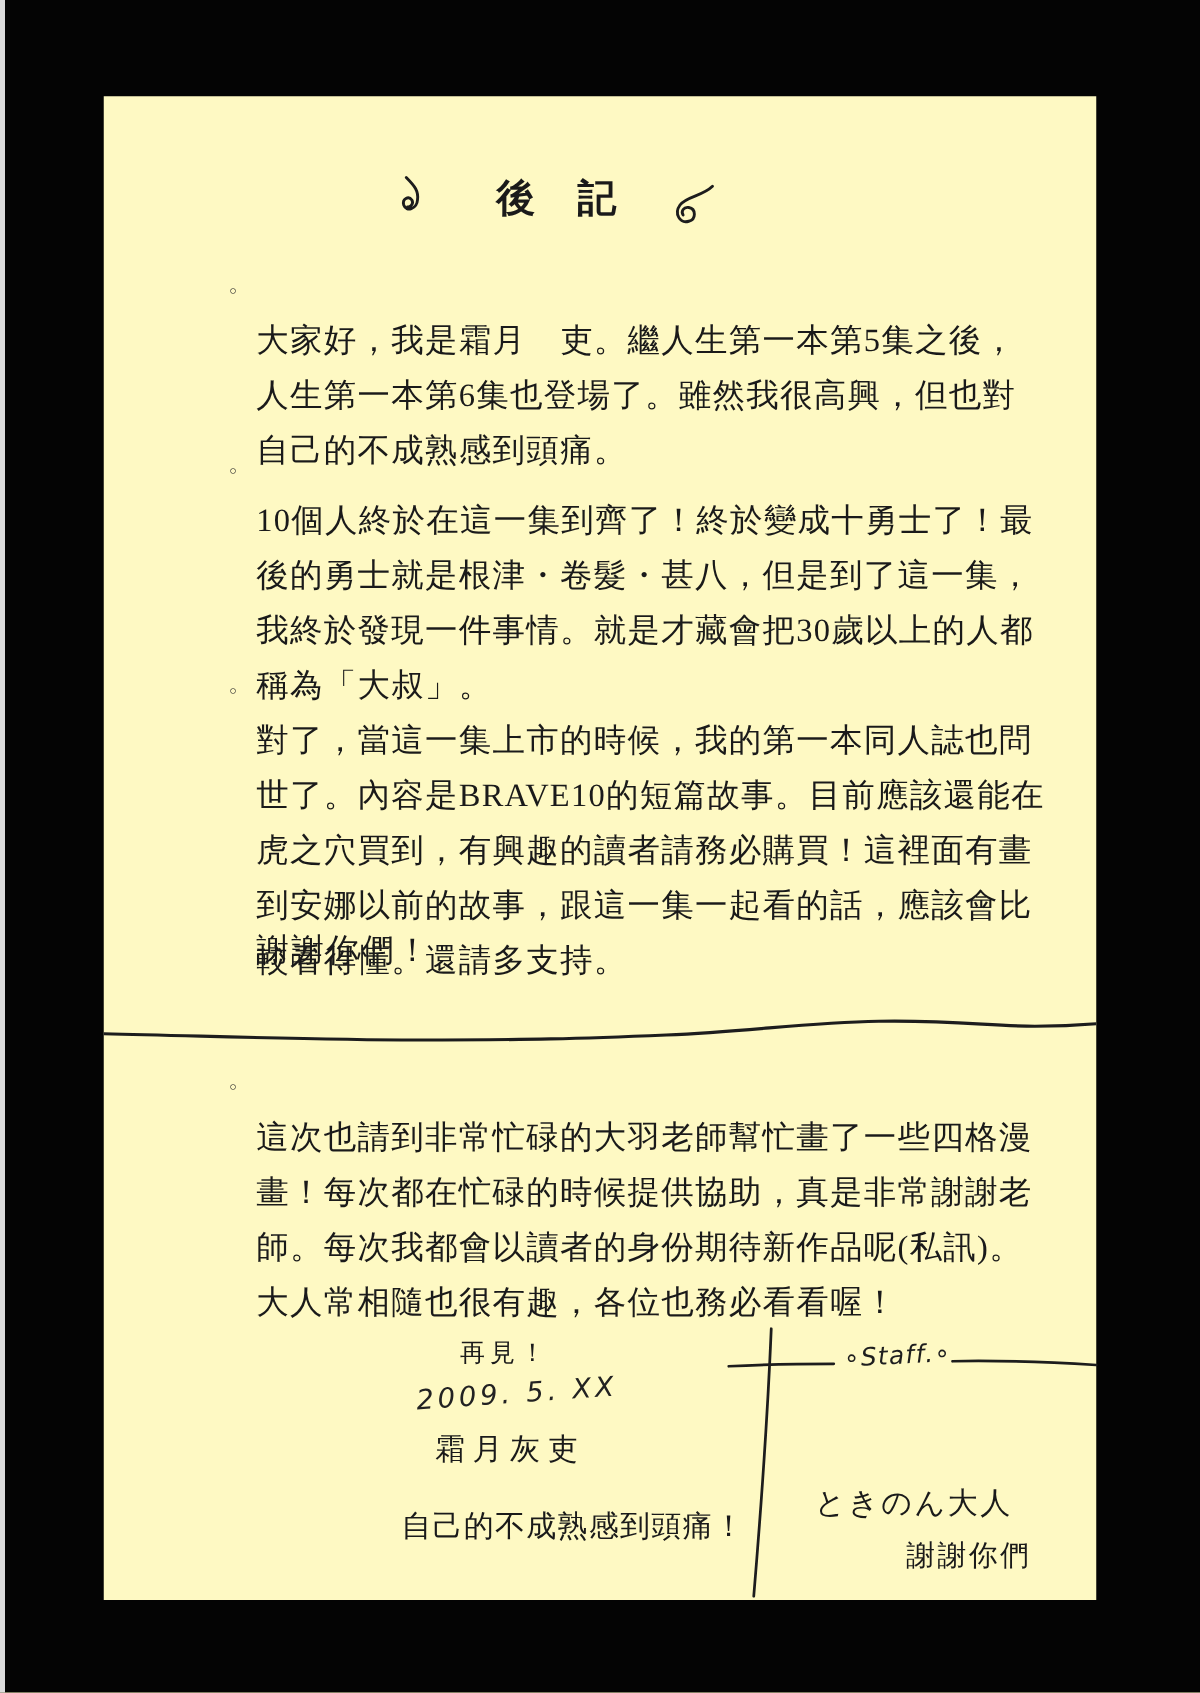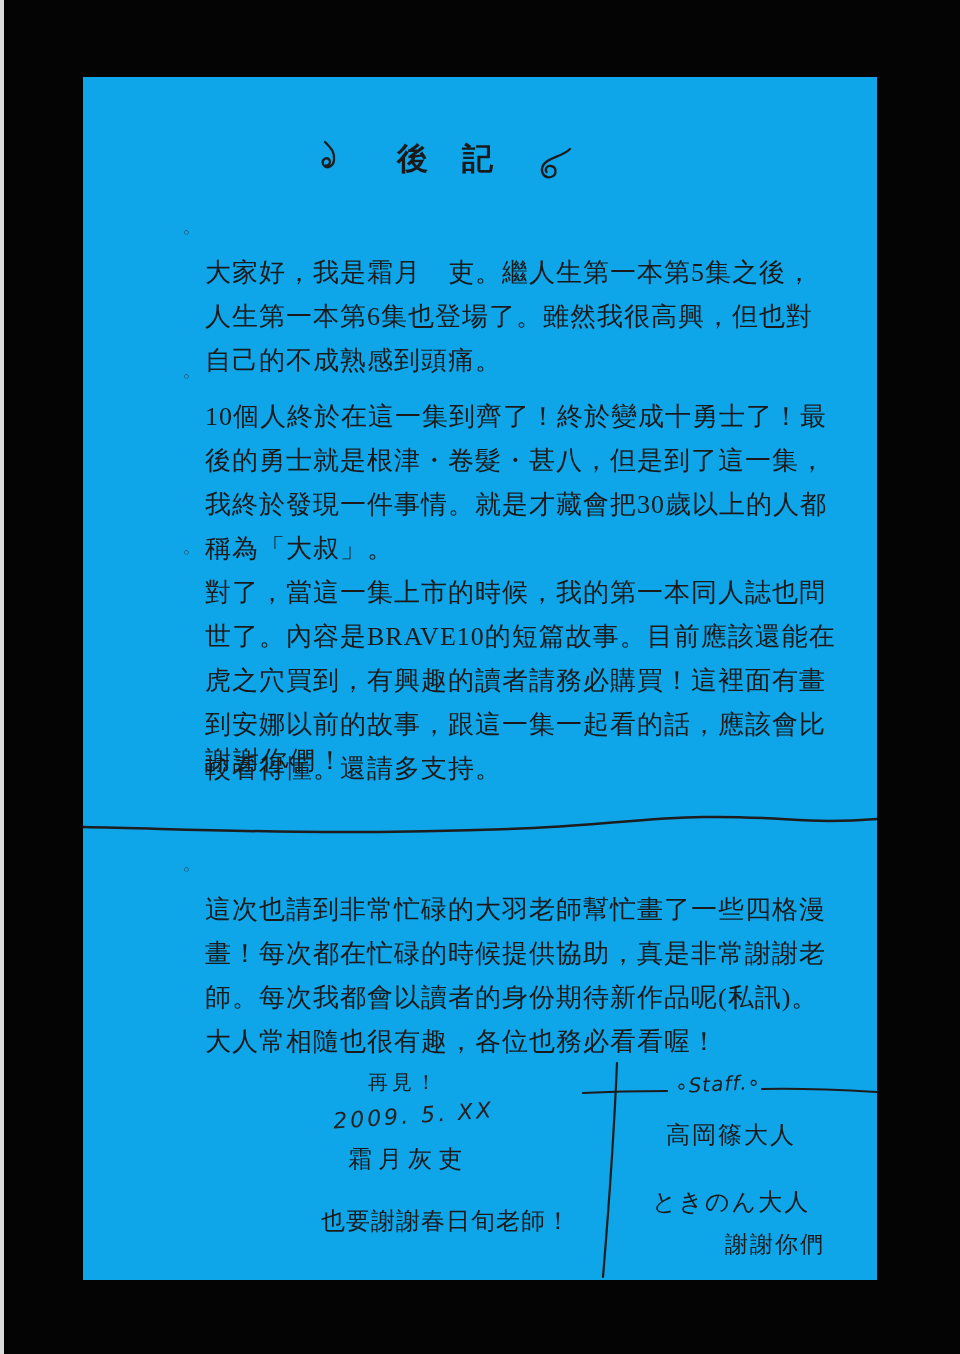--- a/index.html
+++ b/index.html
@@ -9,21 +9,21 @@
     position:relative;
     overflow:hidden;
     font-family:"Liberation Serif","DejaVu Serif",serif;
   }
   .edge-strip{
     position:absolute;left:0;top:0;width:4px;height:1354px;
     background:#dcdcdc;
   }
   .page{
     position:absolute;left:83px;top:77px;width:794px;height:1203px;
-    background:#0ea5e9;color:#1a1a1a;
+    background:#fef9c3;color:#1a1a1a;
   }
   .title-row{position:absolute;top:58px;left:0;width:100%;height:50px;}
   .swirl{position:absolute;}
   .swirl-left{left:235px;top:5px;}
   .swirl-right{left:453px;top:12px;}
   .page-title{
     position:absolute;left:314px;top:3px;
     font-size:31px;letter-spacing:34px;margin-right:-34px;
     font-weight:600;white-space:nowrap;
   }
@@ -132,25 +132,24 @@
     <span class="bullet">◦</span>
     <div class="ptext">這次也請到非常忙碌的大羽老師幫忙畫了一些四格漫
 畫！每次都在忙碌的時候提供協助，真是非常謝謝老
 師。每次我都會以讀者的身份期待新作品呢(私訊)。
 大人常相隨也很有趣，各位也務必看看喔！</div>
   </div>
 
   <div class="sig sig-farewell">再見！</div>
   <div class="sig sig-date">2009. 5. XX</div>
   <div class="sig sig-author">霜月灰吏</div>
-  <div class="sig sig-thanks">也要謝謝春日旬老師！</div>
+  <div class="sig sig-thanks">自己的不成熟感到頭痛！</div>
 
   <svg class="staff-lines" width="310" height="228" viewBox="0 0 310 228">
     <path d="M44,8 C41,80 36,150 30,222" stroke-width="2.2"></path>
     <path d="M10,38 C38,36.5 66,36 94,36" stroke-width="2.2"></path>
     <path d="M189,34 C225,33 270,35 304,37" stroke-width="2.2"></path>
   </svg>
   <div class="staff-label">∘Staff.∘</div>
-  <div class="staff-name staff-name-0">高岡篠大人</div>
   <div class="staff-name staff-name-2">ときのん大人</div>
   <div class="staff-thanks">謝謝你們</div>
 
 </div>
 
 </body></html>

